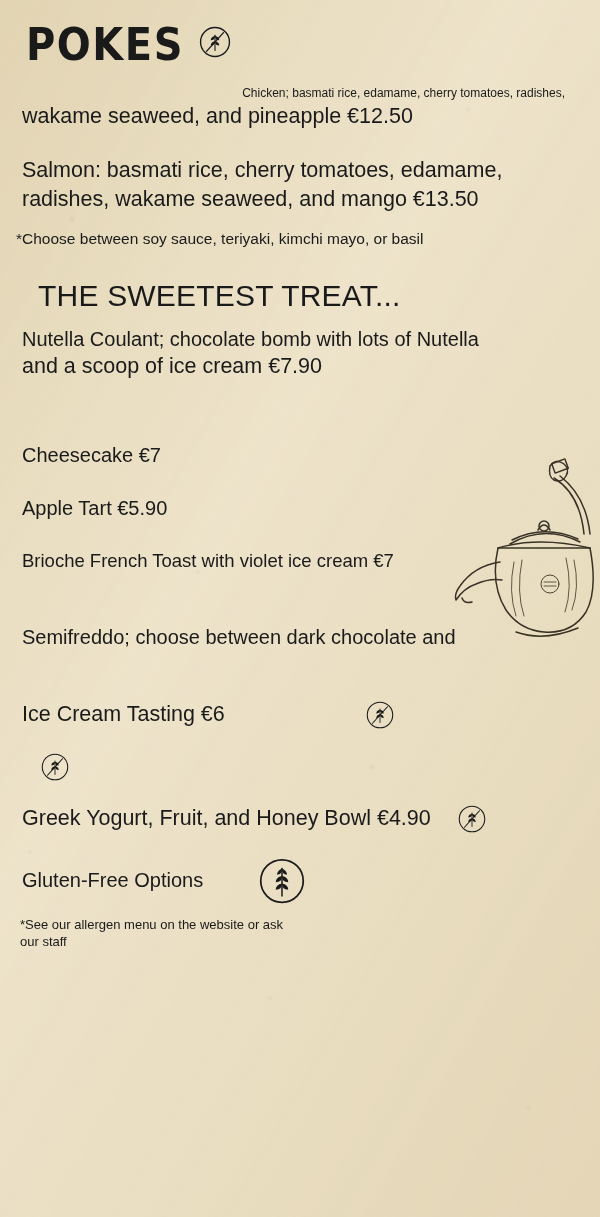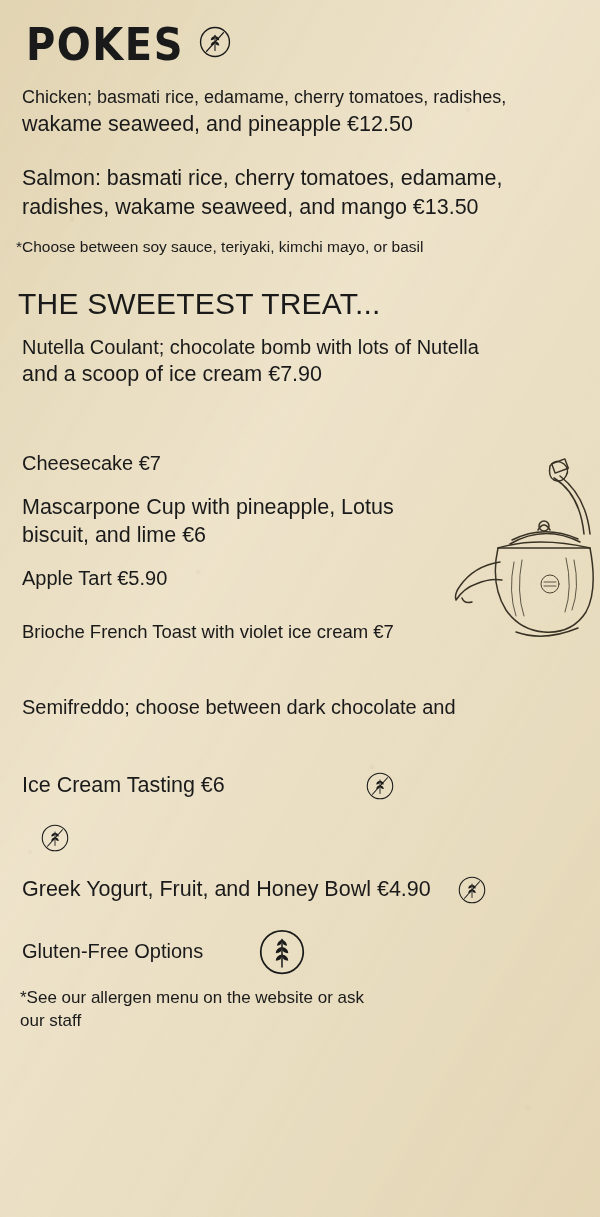--- a/index.html
+++ b/index.html
@@ -55,41 +55,41 @@
   .title-row {
     display: flex;
     align-items: center;
     gap: 14px;
     height: 56px;
     padding-left: 4px;
   }
   .subsection-title {
     font-size: 30px;
     line-height: 1.15;
-    margin: 30px 0 12px 4px;
+    margin: 30px 0 12px 24px;
     letter-spacing: .2px;
     font-weight: 400;
   }
   .item {
     margin: 0 0 6px 0;
     padding-left: 8px;
   }
   .item p {
     margin: 0;
     line-height: 1.32;
   }
   .ln {
     display: block;
   }
   .note {
     font-size: 15.5px;
     line-height: 1.3;
     padding-left: 2px;
   }
-  .s15 { font-size: 18px; }
+  .s15 { font-size: 12px; text-align: right; }
   .s17 { font-size: 18.5px; }
   .s19 { font-size: 20px; }
   .s21 { font-size: 21.5px; }
 
   .spacer-sm { height: 10px; }
   .spacer-md { height: 22px; }
   .spacer-lg { height: 34px; }
 
   .wheat {
     display: inline-block;
@@ -105,21 +105,21 @@
   .teapot {
     position: absolute;
     right: 6px;
     top: 452px;
     width: 140px;
     height: 225px;
     opacity: .92;
     z-index: 3;
   }
   .footnote {
-    font-size: 17px;
+    font-size: 13px;
     line-height: 1.35;
     padding-left: 6px;
   }
 </style>
 </head>
 <body>
 
 <div class="paper-noise"></div>
 
 <svg class="teapot" viewBox="0 0 140 225" xmlns="http://www.w3.org/2000/svg">
@@ -207,26 +207,20 @@
   <div class="spacer-md"></div>
 
   <div class="item">
     <p>
         <span class="ln s19">Cheesecake €7</span>
       </p>
   </div>
 
   <div class="spacer-sm"></div>
 
-  <div class="item">
-    <p>
-        <span class="ln s21">Mascarpone Cup with pineapple, Lotus</span>
-       <span class="ln s21">biscuit, and lime €6</span>
-      </p>
-  </div>
 
   <div class="spacer-sm"></div>
 
   <div class="item">
     <p>
         <span class="ln s19">Apple Tart €5.90</span>
       </p>
   </div>
 
   <div class="spacer-md"></div>

